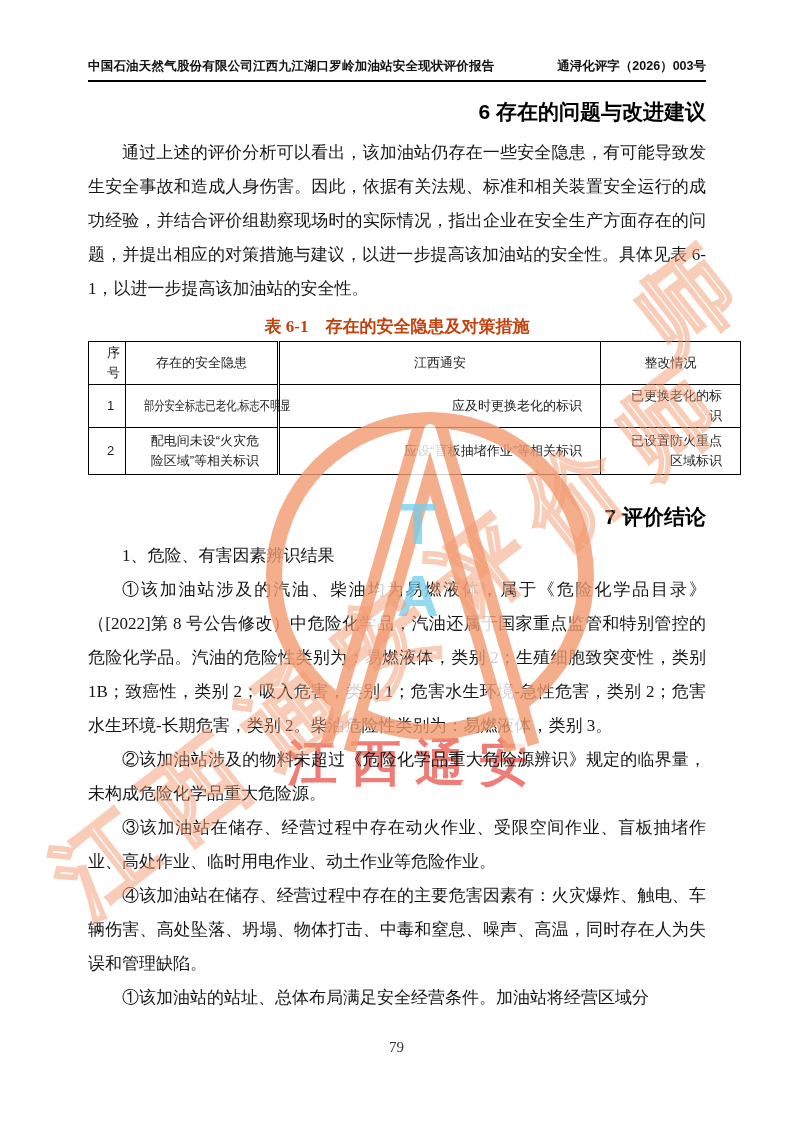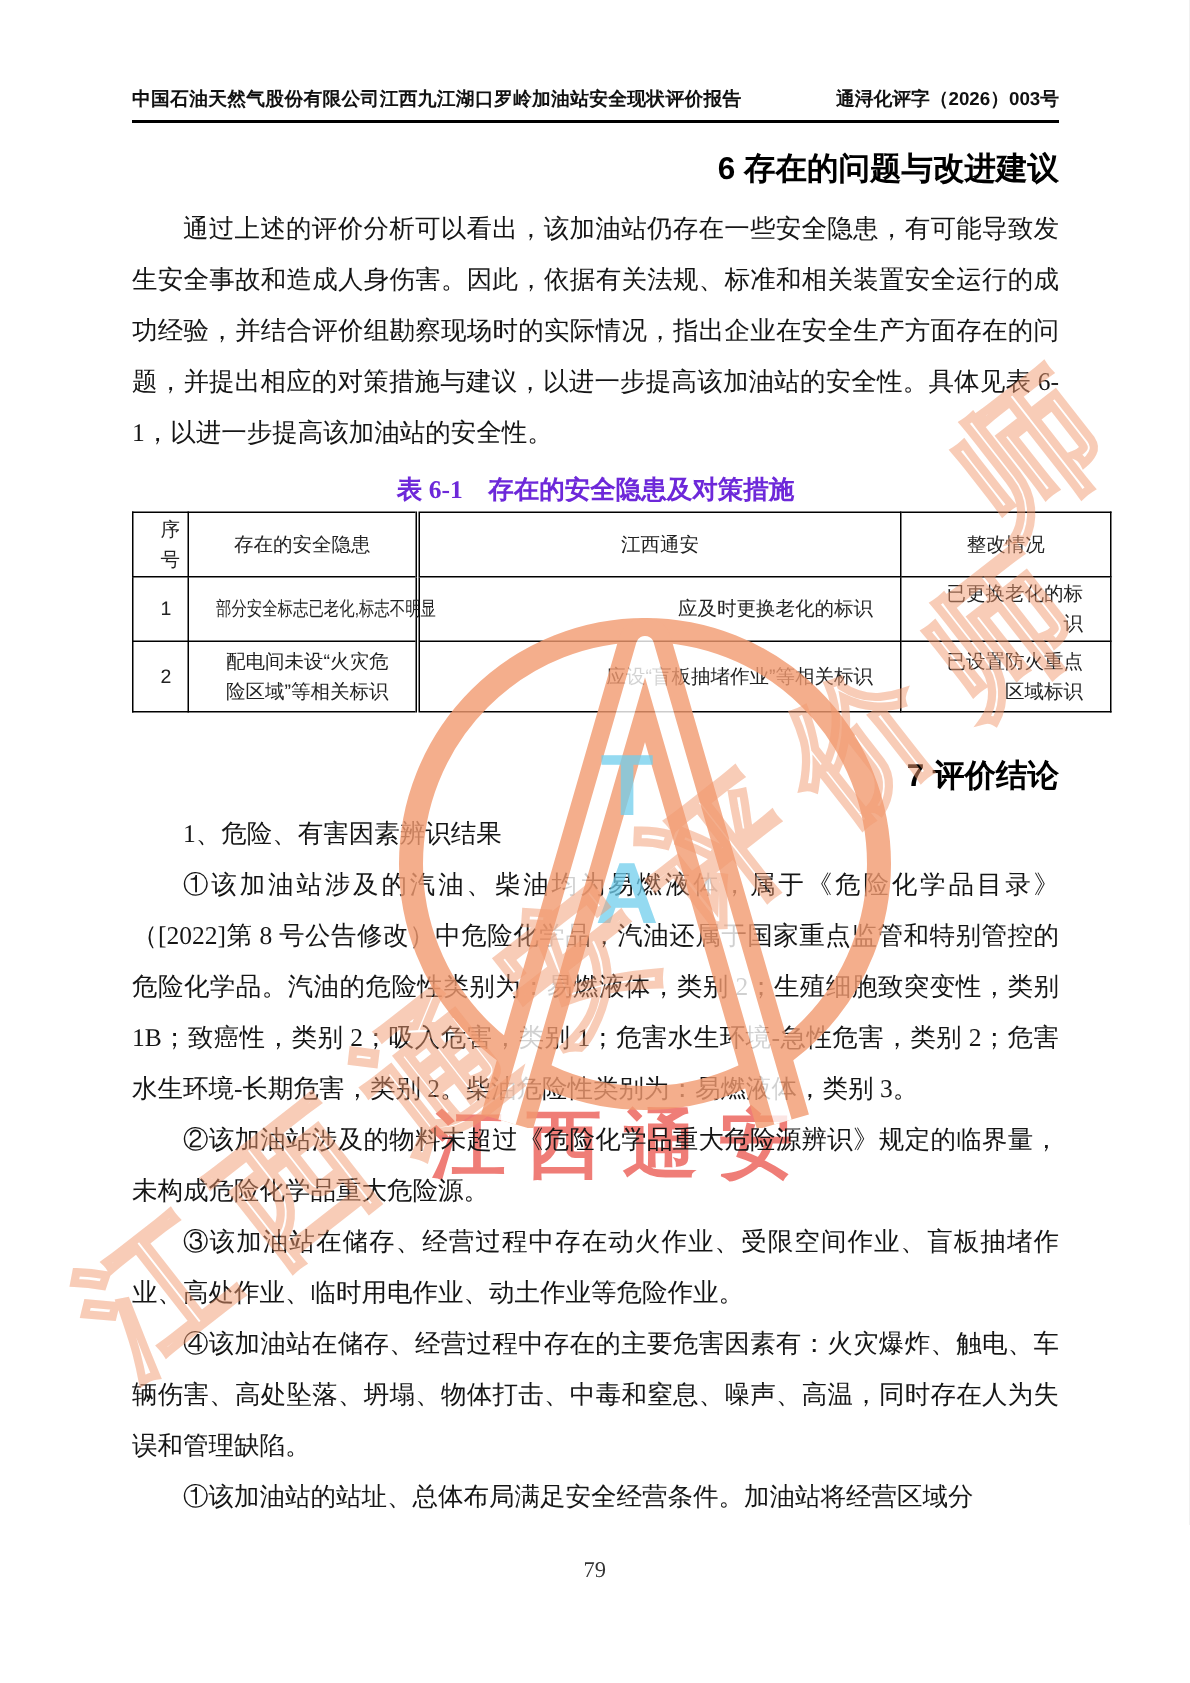--- a/index.html
+++ b/index.html
@@ -27,21 +27,21 @@
   .sec6-heading { margin-top:16px; margin-bottom:10px; }
   .sec7-heading { margin-top:28px; margin-bottom:8px; }
 
   .body-par {
     font-size:17px; line-height:34px; text-align:justify;
     text-justify:inter-ideograph; text-indent:2em; color:#151515;
   }
 
   .tbl-caption {
     margin-top:9px; text-align:center; font-weight:bold; font-size:17px;
-    font-family:"Liberation Serif","DejaVu Serif",serif; color:#6d28d9;
+    font-family:"Liberation Serif","DejaVu Serif",serif; color:#c2410c;
   }
   table.hazard {
     margin-top:3px; border-collapse:collapse; width:652px;
     font-family:"Liberation Sans","DejaVu Sans",sans-serif;
     font-size:13px; color:#222; table-layout:fixed;
   }
   table.hazard th, table.hazard td {
     border:1px solid #000; padding:1px 18px; font-weight:normal;
     vertical-align:middle; line-height:20px;
   }

